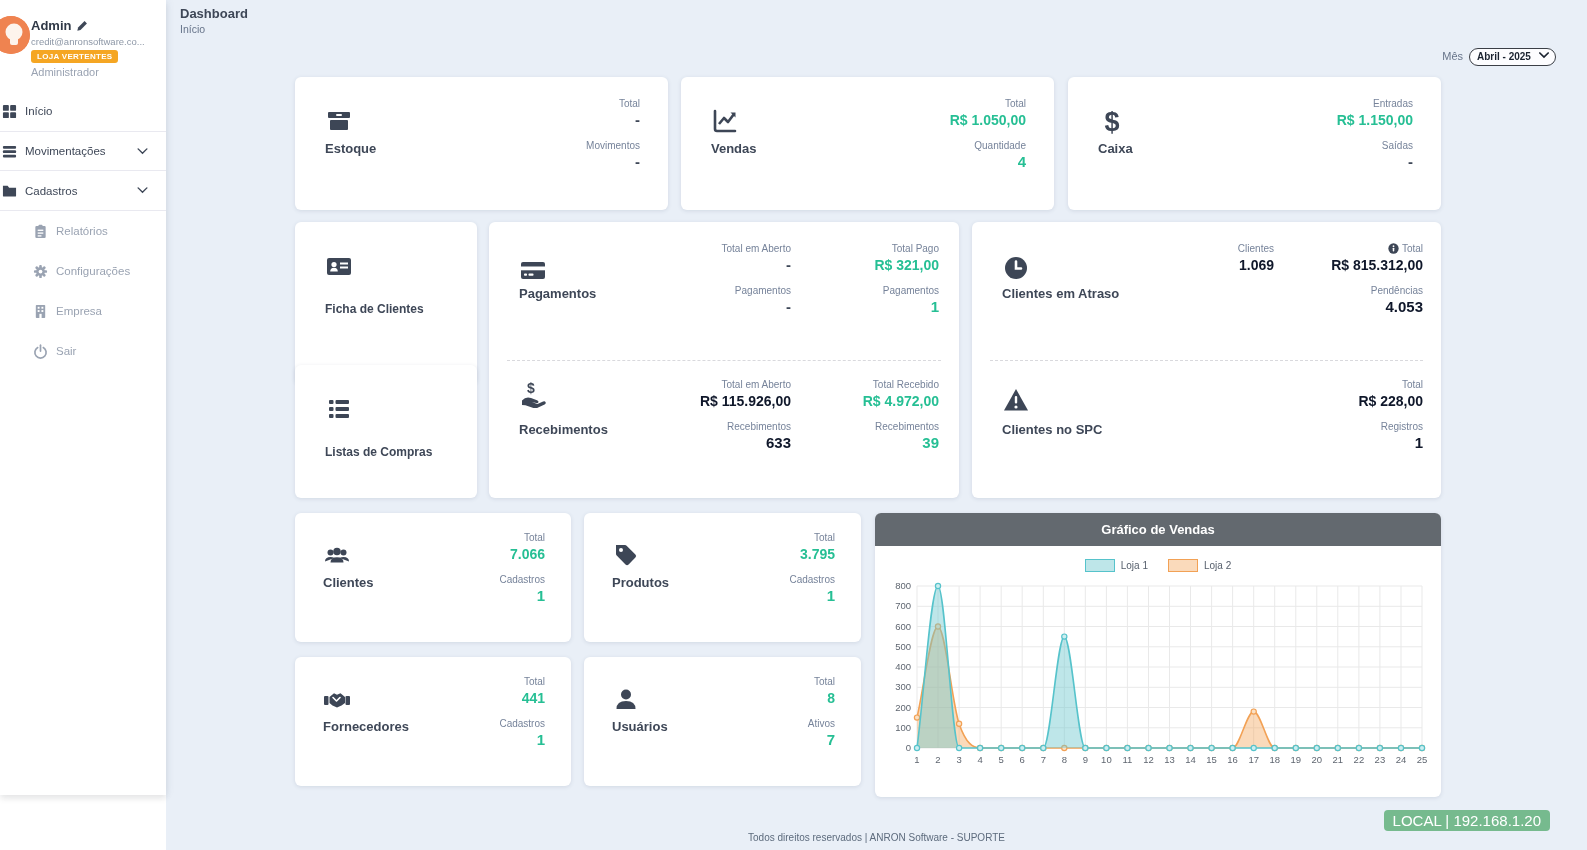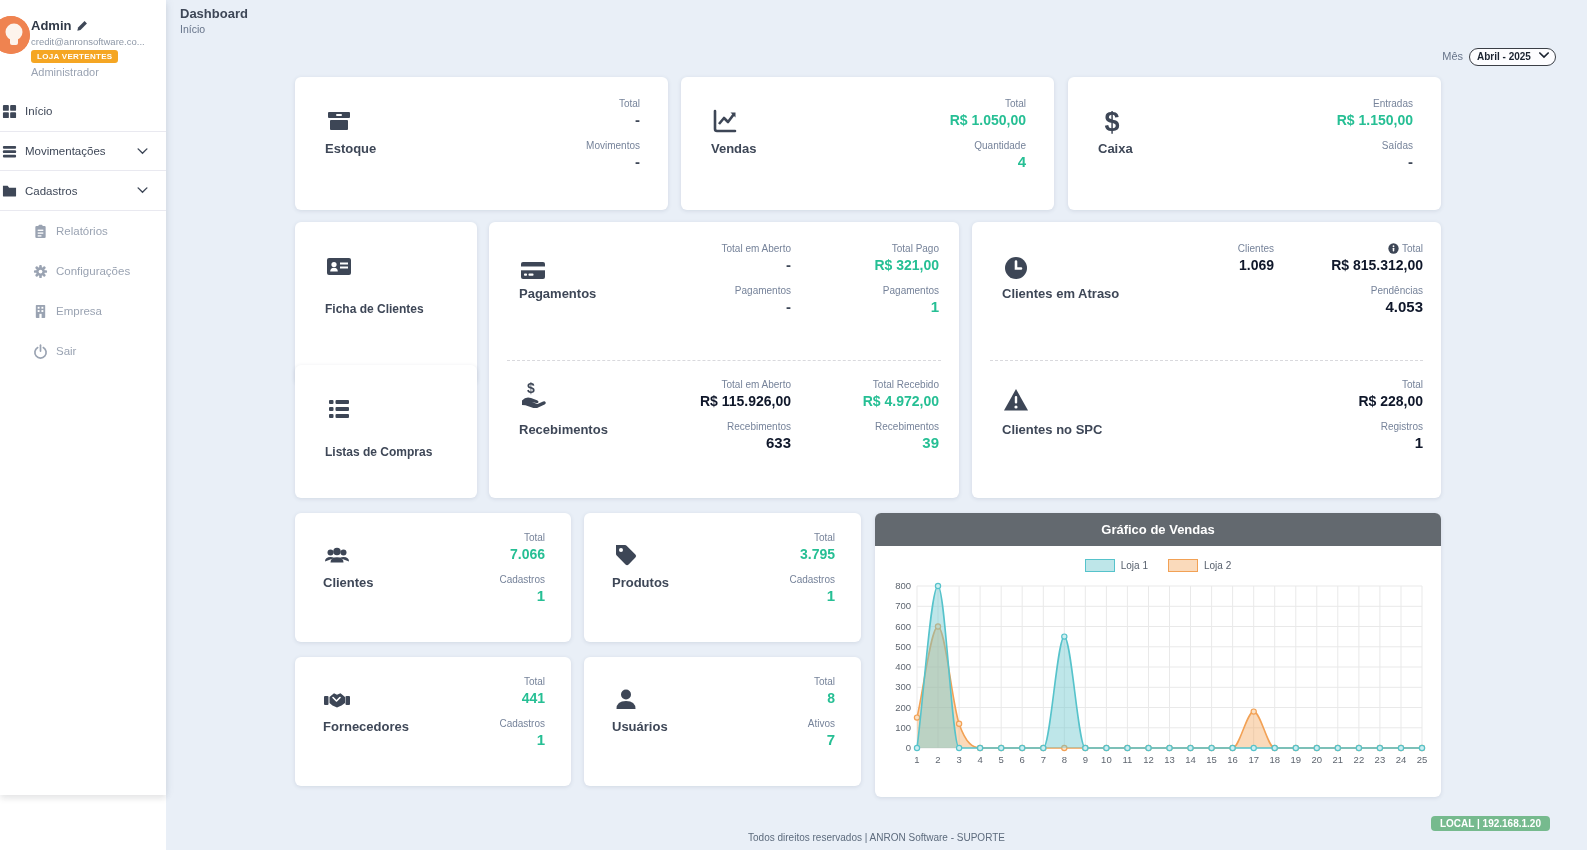--- a/index.html
+++ b/index.html
@@ -53,22 +53,22 @@
   .chart-header { position:absolute; left:0; top:0; right:0; height:33px; background:#63696f; border-radius:6px 6px 0 0;
                   color:#fff; font-size:13px; font-weight:bold; text-align:center; line-height:33px; }
   .chart-legend { position:absolute; left:0; right:0; top:46px; display:flex; justify-content:center; gap:20px; }
   .legend-item { display:flex; align-items:center; gap:6px; font-size:10px; color:#555e6b; }
   .legend-box { width:30px; height:13px; border:1.5px solid; }
   #sales-chart { position:absolute; left:10px; top:62px; }
   svg text { font-family:"Liberation Sans", sans-serif; }
 
   
   .copyright { position:absolute; left:166px; right:0; bottom:7px; text-align:center; font-size:10px; color:#5d6b7d; }
-  .local-badge { position:absolute; right:37px; bottom:19px; background:#76ba8e; color:#fff; font-size:10px;
-                 font-weight:bold; padding:2px 9px; border-radius:4px;margin-left:14px; }
+  .local-badge { position:absolute; right:37px; bottom:19px; background:#76ba8e; color:#fff; font-size:15px;
+                 font-weight:normal; padding:2px 9px; border-radius:4px;margin-left:14px; }
 </style>
 </head>
 <body>
 
 <div class="screen">
 
   <div class="sidebar">
     <div class="avatar">
       <svg width="38" height="38" viewBox="0 0 38 38">
         <circle cx="19" cy="19" r="19" fill="#ef8350"></circle>

